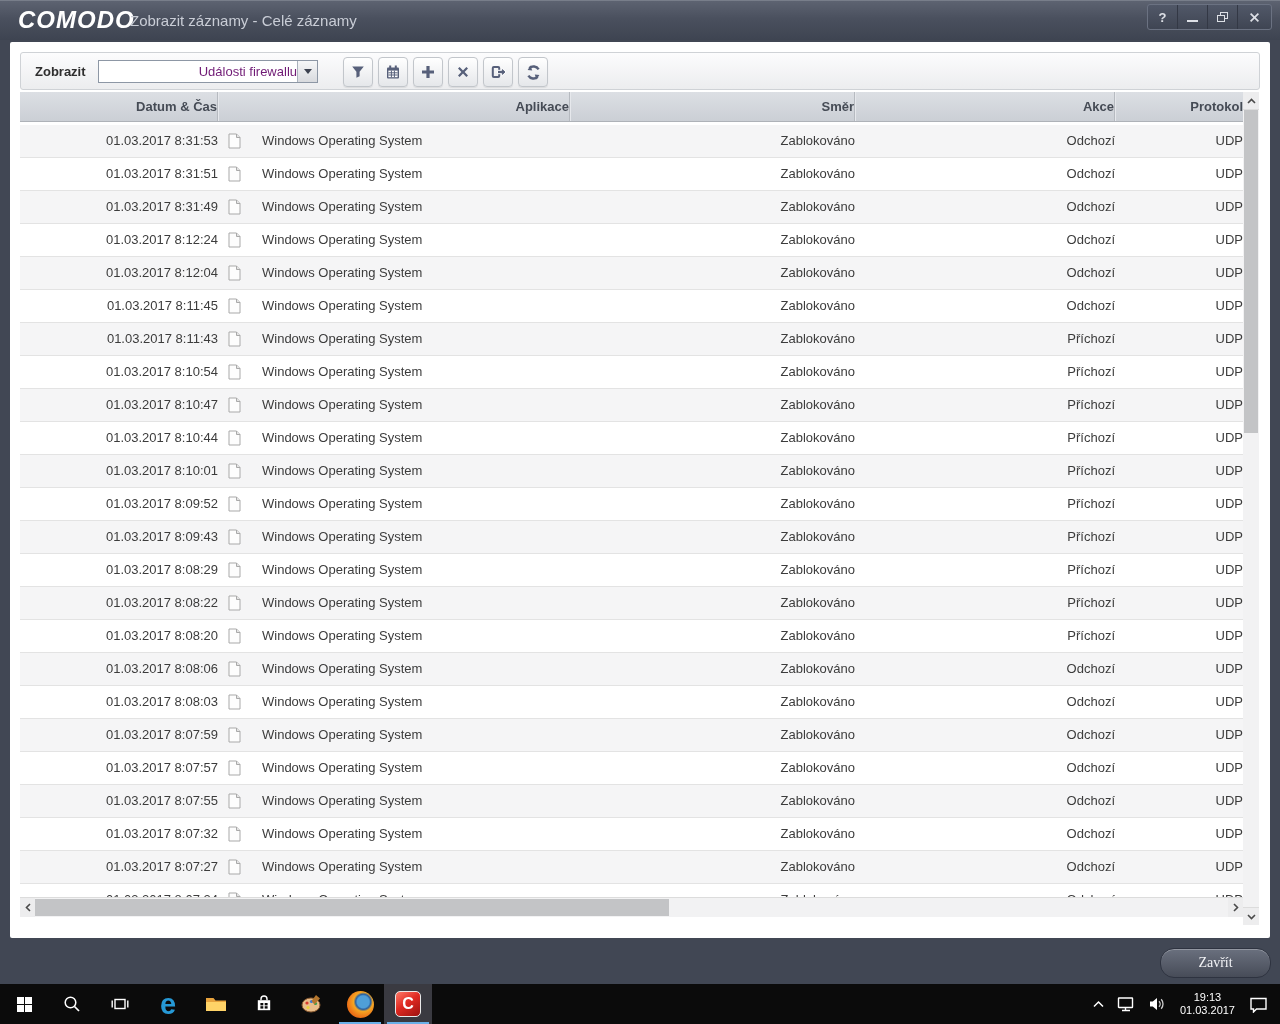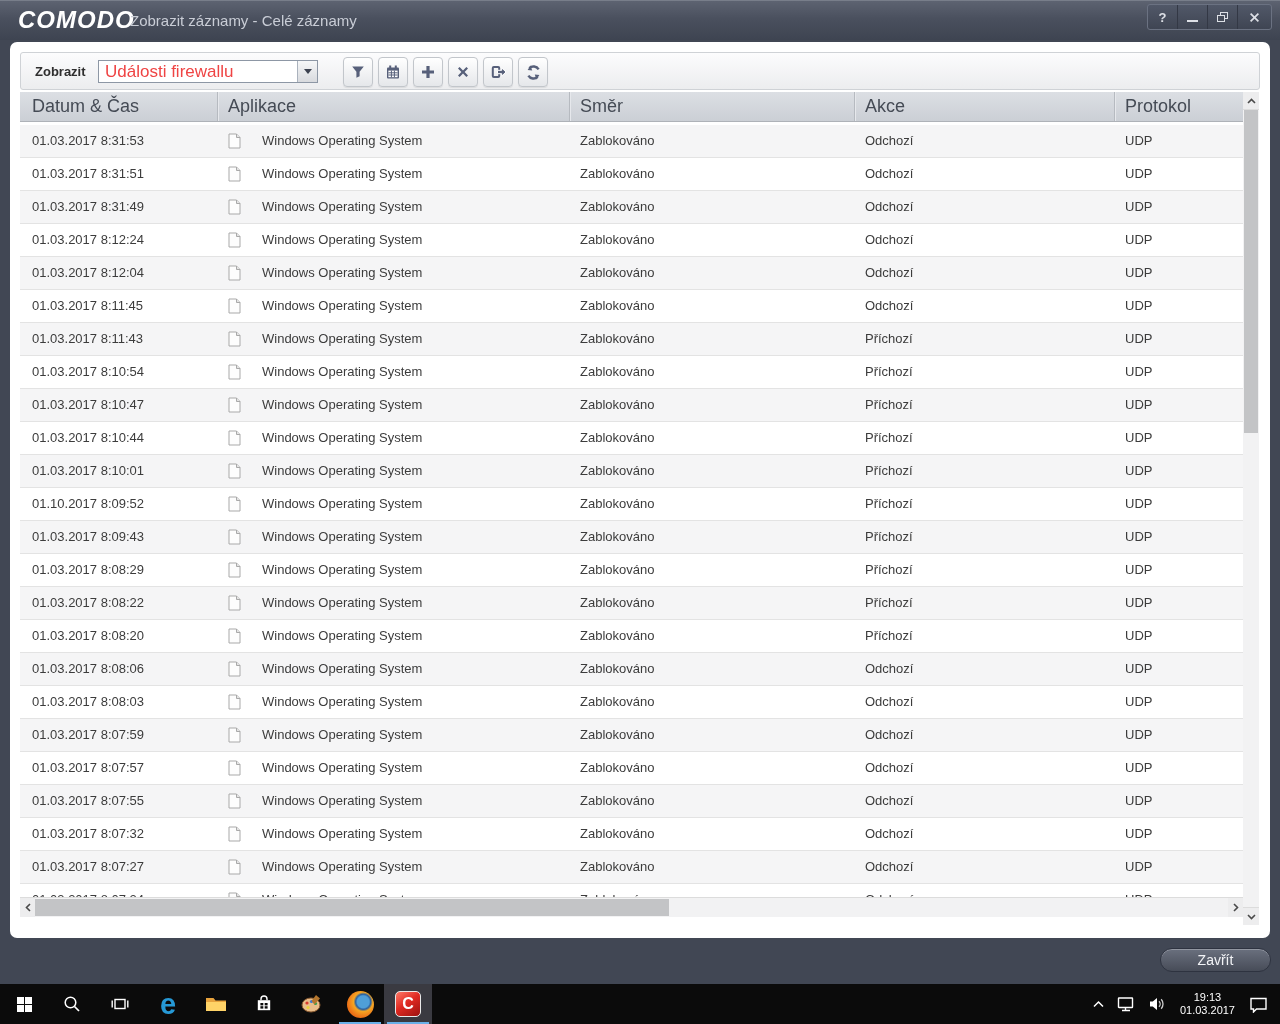--- a/index.html
+++ b/index.html
@@ -18,42 +18,42 @@
     border:1px solid #6b7282; border-radius:3px; background:linear-gradient(180deg,#515868,#3f4553); }
   .win-btn { width:30px; height:24px; display:flex; align-items:center; justify-content:center;
     border-right:1px solid #333845; color:#dde0e6; font-size:13px; font-weight:bold; cursor:default; }
   .win-btn:last-child { border-right:none; width:33px; }
   .min-glyph { width:11px; height:2px; background:#dde0e6; margin-top:7px; }
   .restore-glyph { position:relative; width:11px; height:10px; }
   .restore-glyph .r1 { position:absolute; right:0; top:0; width:8px; height:7px; border:1px solid #dde0e6; }
   .restore-glyph .r2 { position:absolute; left:0; bottom:0; width:8px; height:7px; border:1px solid #dde0e6; background:#474d5a; }
 
   
-  .panel { position:absolute; left:10px; top:42px; width:1260px; height:896px; background:#ffffff; border-radius:7px; }
+  .panel { position:absolute; left:10px; top:42px; width:1260px; height:896px; background:#ffffff; border-radius:2px;text-align:right; }
 
   
   .toolbar { position:absolute; left:10px; top:10px; width:1240px; height:38px;
     background:linear-gradient(180deg,#fcfcfd,#ecedef); border:1px solid #cfd2d6; border-radius:3px; }
   .view-label { position:absolute; left:14px; top:11px; font-size:13px; font-weight:bold; color:#2e2e2e; }
   .select { position:absolute; left:77px; top:7px; width:220px; height:23px; background:#ffffff;
     border:1px solid #8d97a5; display:flex; align-items:center; }
-  .select-value { padding-left:6px; font-size:17px; color:#ef4444; flex:1; }
+  .select-value { padding-left:6px; font-size:13px; color:#701a75; flex:1; }
   .select-arrow { width:20px; height:21px; border-left:1px solid #aab2bd;
     background:linear-gradient(180deg,#f6f7f8,#d8dade); display:flex; align-items:center; justify-content:center; }
   .select-arrow .tri { width:0; height:0; border-left:4px solid transparent; border-right:4px solid transparent; border-top:5px solid #3c4250; }
   .tb-btn { position:absolute; top:4px; width:30px; height:30px; border:1px solid #c2c6cb; border-radius:4px;
     background:linear-gradient(180deg,#ffffff,#e5e7ea); display:flex; align-items:center; justify-content:center;
     box-shadow:0 1px 1px rgba(0,0,0,0.08); }
   .tb-btn svg { display:block; }
 
   
   .grid-header { position:absolute; left:10px; top:50px; width:1223px; height:30px; display:grid;
     grid-template-columns:198px 352px 285px 260px 1fr;
     background:linear-gradient(180deg,#dcdfe4,#cbcfd5); border-bottom:1px solid #aeb2b8; }
-  .hcell { font-size:18px; font-weight:normal; color:#454b55; line-height:29px; padding-left:10px;
+  .hcell { font-size:13px; font-weight:bold; color:#454b55; line-height:29px; padding-left:10px;
     border-right:1px solid #b6bac0; box-shadow:inset 1px 0 0 #e6e8ec; white-space:nowrap; overflow:hidden; }
   .hcell:first-child { padding-left:12px; box-shadow:none; }
   .hcell:last-child { border-right:none; }
 
   .grid-body { position:absolute; left:10px; top:83px; width:1223px; height:780px; overflow:hidden; background:#1d4ed8; }
   .row { display:grid; grid-template-columns:198px 352px 285px 260px 1fr; height:33px;
     border-bottom:1px solid #e3e3e3; background:#ffffff; }
   .row.alt { background:#f5f5f6; }
   .cell { font-size:13px; color:#3c3c3c; line-height:32px; padding-left:10px; white-space:nowrap; overflow:hidden; }
   .cell.c-dt { padding-left:12px; }
@@ -65,24 +65,24 @@
   .vs-btn { position:absolute; left:0; width:16px; height:18px; background:#ededee; display:flex; align-items:center; justify-content:center; }
   .vs-up { top:0; border-bottom:1px solid #dcdcdc; }
   .vs-down { bottom:0; border-top:1px solid #dcdcdc; }
   .vs-thumb { position:absolute; left:1px; top:18px; width:14px; height:323px; background:#c3c4c6; }
   .hscroll { position:absolute; left:10px; top:855px; width:1223px; height:20px; background:#f2f2f3; border-top:1px solid #dcdcdc; }
   .hs-btn { position:absolute; top:0; width:15px; height:19px; background:#ededee; display:flex; align-items:center; justify-content:center; }
   .hs-left { left:0; } .hs-right { right:0; }
   .hs-thumb { position:absolute; left:15px; top:1px; width:634px; height:17px; background:#c3c4c6; }
 
   
-  .close-btn { position:absolute; left:1160px; top:948px; width:111px; height:24px;
+  .close-btn { position:absolute; left:1160px; top:948px; width:111px; height:30px;
     background:linear-gradient(180deg,#6a707e,#474c58); border:1px solid #2e3340; border-radius:14px;
     box-shadow:inset 0 1px 0 rgba(255,255,255,0.28); color:#f2f3f6; font-size:14px;
-    display:flex; align-items:center; justify-content:center; font-family:Liberation Sans, sans-serif; }
+    display:flex; align-items:center; justify-content:center; font-family:Liberation Serif, serif; }
 
   
   .taskbar { position:absolute; left:0; top:984px; width:1280px; height:40px; background:#0b0b0b;
     display:flex; align-items:stretch; }
   .tb-item { width:48px; display:flex; align-items:center; justify-content:center; position:relative; }
   .tb-item.active-ff::after { content:""; position:absolute; left:3px; right:3px; bottom:0; height:2px; background:#6ab0e8; }
   .tb-item.comodo { background:#3a3a41; }
   .tb-item.comodo::after { content:""; position:absolute; left:3px; right:3px; bottom:0; height:2px; background:#6ab0e8; }
   .edge-e { color:#2699d6; font-size:29px; font-weight:bold; line-height:1; }
   .ff-icon { width:27px; height:27px; border-radius:50%;
@@ -331,21 +331,21 @@
         <path d="M8.5 1v3.5H12" fill="#e4e4e4" stroke="#a9a9a9" stroke-width="1"></path>
       </svg>
       <span>Windows Operating System</span>
     </div>
     <div class="cell">Zablokováno</div>
     <div class="cell">Příchozí</div>
     <div class="cell">UDP</div>
   </div>
 
   <div class="row">
-    <div class="cell c-dt">01.10.2017 8:09:52</div>
+    <div class="cell c-dt">01.03.2017 8:09:52</div>
     <div class="cell c-app">
       <svg class="doc-icon" width="13" height="16" viewBox="0 0 13 16">
         <path d="M1 1h7.5L12 4.5V15H1z" fill="#fdfdfd" stroke="#a9a9a9" stroke-width="1"></path>
         <path d="M8.5 1v3.5H12" fill="#e4e4e4" stroke="#a9a9a9" stroke-width="1"></path>
       </svg>
       <span>Windows Operating System</span>
     </div>
     <div class="cell">Zablokováno</div>
     <div class="cell">Příchozí</div>
     <div class="cell">UDP</div>

